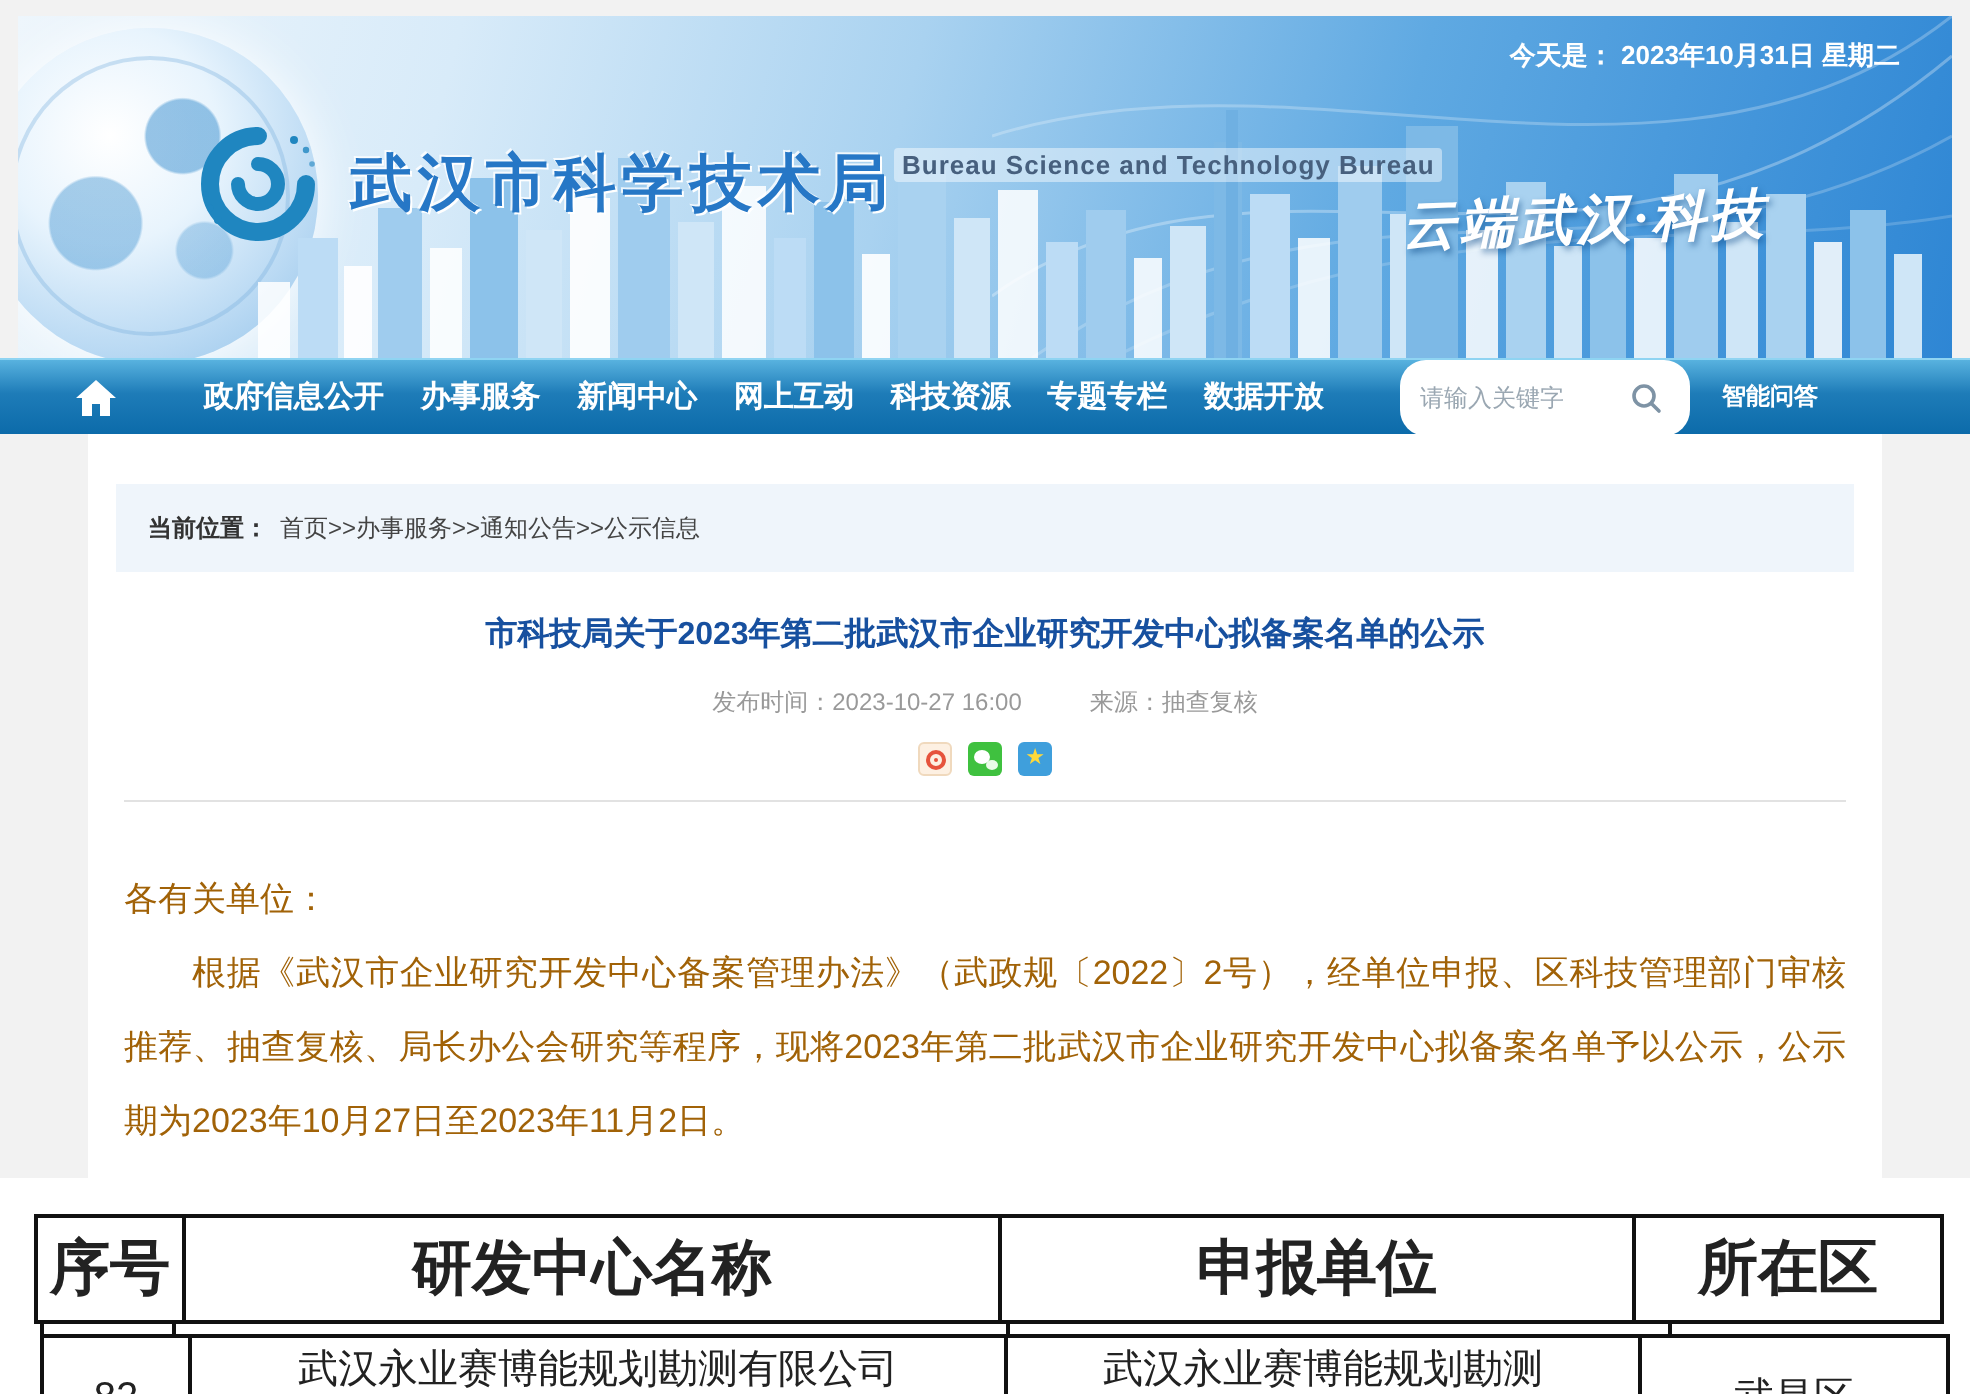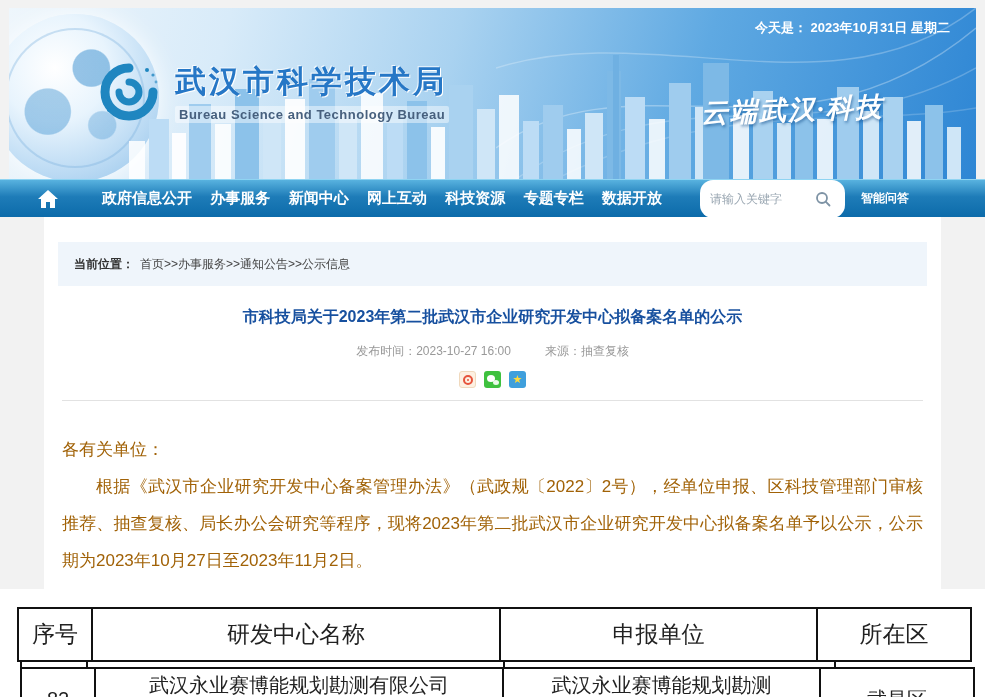--- a/index.html
+++ b/index.html
@@ -14,21 +14,21 @@
     box-shadow:0 0 26px rgba(255,255,255,.9); }
   .banner-globe::after { content:""; position:absolute; inset:14px; border-radius:50%;
     border:2px solid rgba(120,175,220,.35);
     background:
       radial-gradient(circle at 62% 28%, rgba(70,150,210,.55) 0 14%, transparent 15%),
       radial-gradient(circle at 30% 60%, rgba(70,150,210,.45) 0 18%, transparent 19%),
       radial-gradient(circle at 70% 70%, rgba(70,150,210,.35) 0 10%, transparent 11%);
   }
   .logo-row { position:absolute; left:88px; top:52px; display:flex; align-items:center; z-index:3; }
   .logo-swirl { width:64px; height:64px; margin-right:14px; }
-  .org-names { display:flex; flex-direction:column; }
+  .org-names { display:flex; flex-direction:row; }
   .org-name { font-size:31px; font-weight:bold; color:#2677c6; letter-spacing:3px;
     text-shadow:1px 1px 0 #fff, -1px -1px 0 rgba(255,255,255,.8); }
   .org-name-en { margin-top:3px; font-size:13px; font-weight:bold; color:#47607e; letter-spacing:.5px;
     background:rgba(255,255,255,.45); padding:1px 4px; border-radius:2px; align-self:flex-start; }
   .banner-date { position:absolute; top:11px; right:26px; font-size:13px; font-weight:bold; color:#ffffff; z-index:4; }
   .banner-slogan { position:absolute; top:84px; right:92px; z-index:4; font-family:"Liberation Serif", serif;
     font-style:italic; font-weight:bold; font-size:27px; color:#ffffff; letter-spacing:2px;
     text-shadow:1px 2px 3px rgba(20,80,140,.6); transform:rotate(-2deg); }
   .banner-waves { position:absolute; right:0; top:0; width:480px; height:171px; z-index:1; }
   .skyline { position:absolute; left:0; bottom:0; width:100%; height:130px; z-index:2; }
@@ -71,21 +71,21 @@
   .article-body { margin-top:30px; font-size:17px; color:#a16207; line-height:37px; }
   .article-body .salutation { text-indent:0; }
   .article-body .para { text-indent:2em; text-align:justify; }
 
   
   .table-section { background:#ffffff; width:985px; padding:18px 0 0; }
   table.doc-table { border-collapse:collapse; table-layout:fixed; }
   table.doc-table td { border:2px solid #111; text-align:center; vertical-align:middle; color:#222;
     font-family:"Liberation Sans", sans-serif; }
   .header-table { margin-left:17px; width:953px; height:55px; }
-  .header-table td { font-size:23px; }
+  .header-table td { font-size:30px;font-weight:bold; }
   .data-table { margin-left:20px; width:953px; height:64px; }
   .data-table td { font-size:20px; line-height:27px; }
   .cell-multiline { white-space:pre-line; }
   .table-gap { position:relative; height:5px; margin-left:17px; width:953px; }
   .table-gap .tick { position:absolute; top:0; width:2px; height:5px; background:#111; }
 </style>
 </head>
 <body>
 
 <div class="page">

